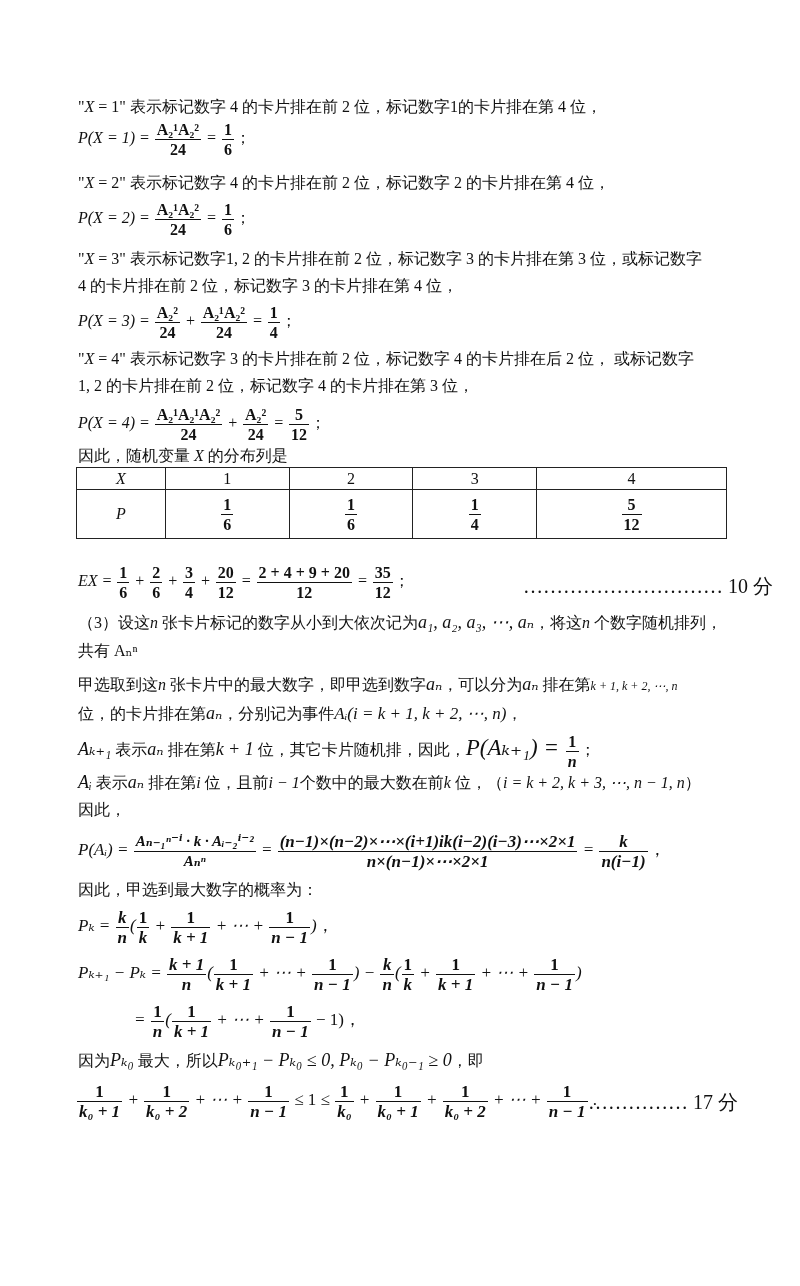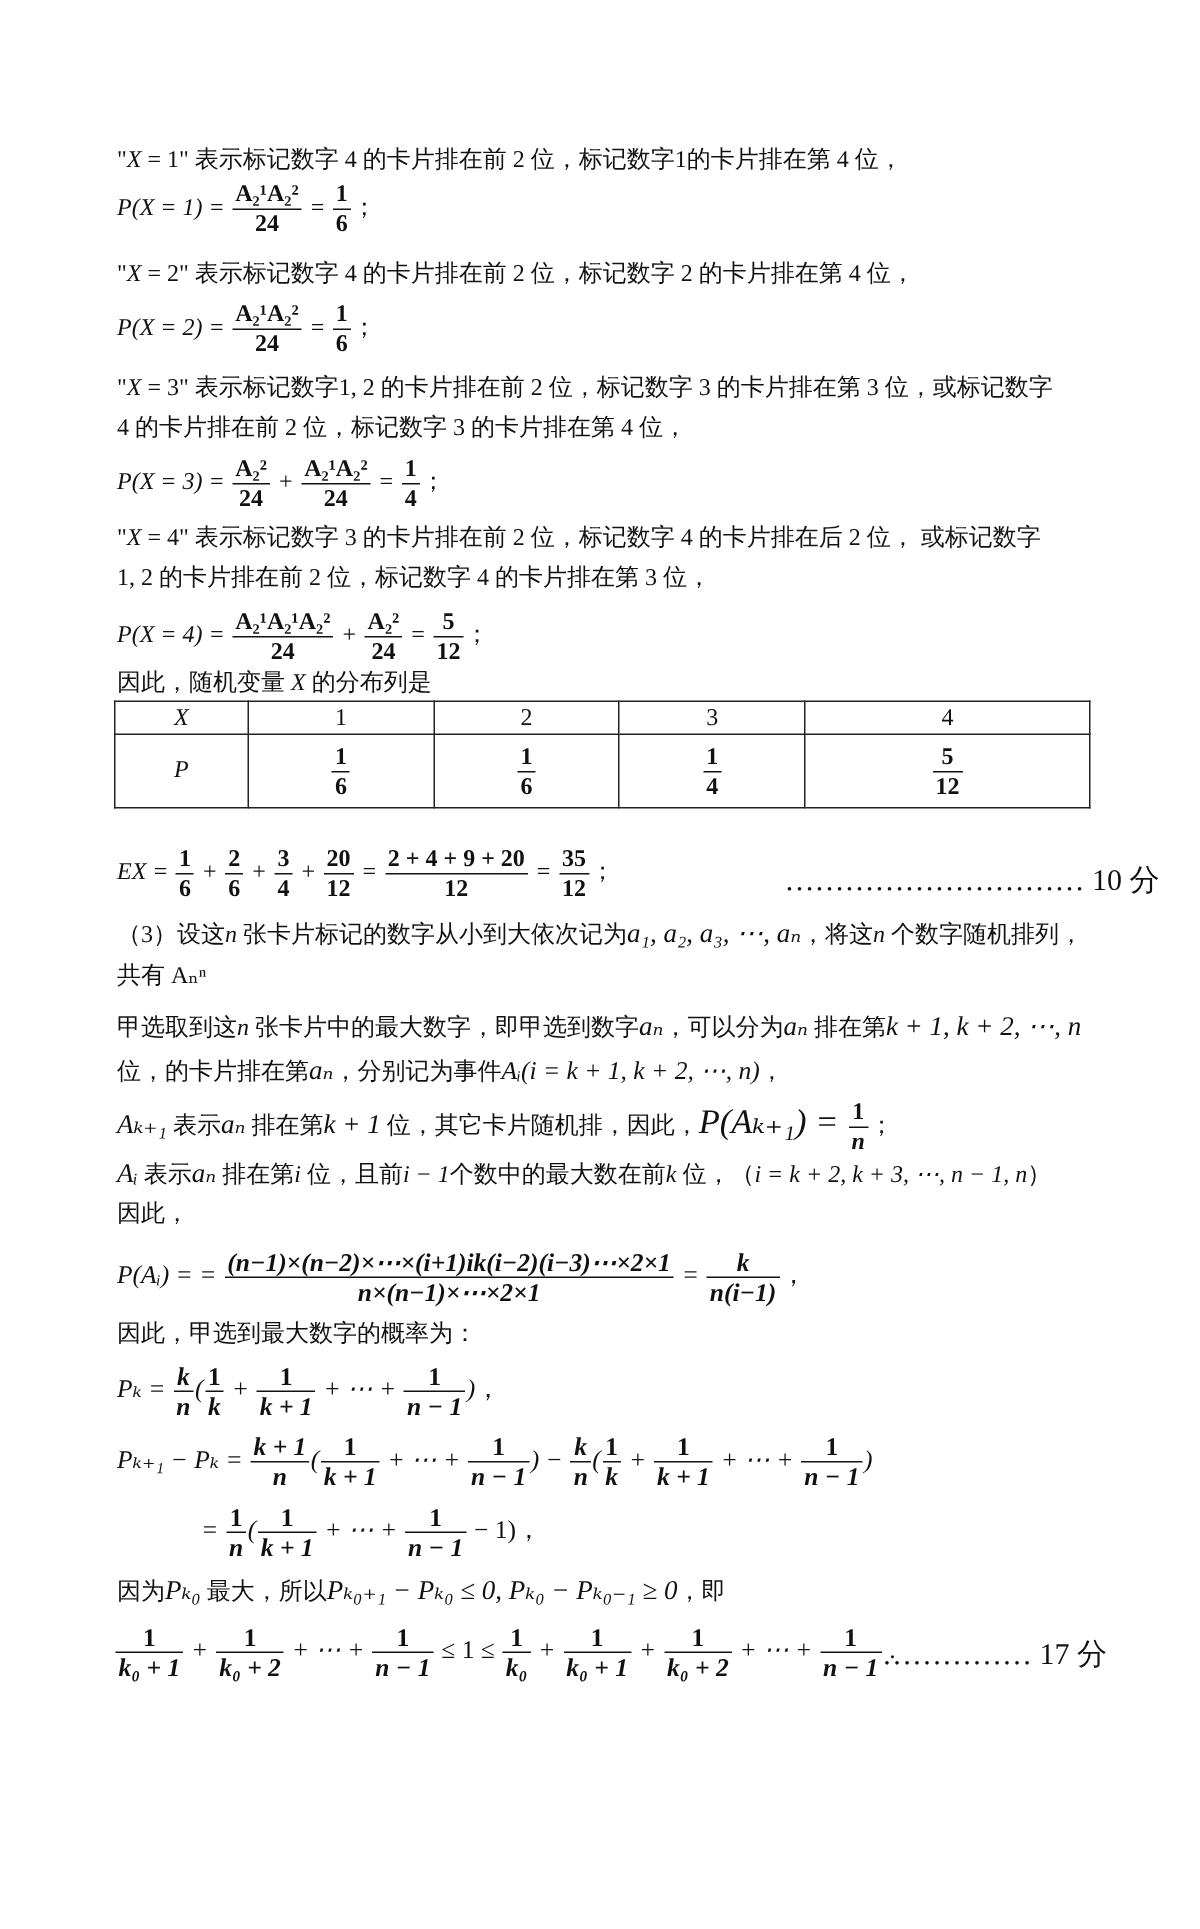--- a/index.html
+++ b/index.html
@@ -77,34 +77,34 @@
 </div>
 <div class="score" style="left:500px; top:573px">………………………… 10 分</div>
 
 <div class="ln" style="top:612px">
   <span>（3）设这</span><span class="i">n</span><span> 张卡片标记的数字从小到大依次记为</span><span class="i" style="font-size:18px">a₁, a₂, a₃, ⋯, aₙ</span><span>，将这</span><span class="i">n</span><span> 个数字随机排列，</span>
 </div>
 <div class="ln" style="top:641px">
   <span>共有 </span><span>Aₙⁿ</span>
 </div>
 <div class="ln" style="top:674px">
-  <span>甲选取到这</span><span class="i">n</span><span> 张卡片中的最大数字，即甲选到数字</span><span class="i" style="font-size:18px">aₙ</span><span>，可以分为</span><span class="i" style="font-size:18px">aₙ</span><span> 排在第</span><span class="i" style="font-size:18px">k + 1, k + 2, ⋯, n</span>
+  <span>甲选取到这</span><span class="i">n</span><span> 张卡片中的最大数字，即甲选到数字</span><span class="i" style="font-size:18px">aₙ</span><span>，可以分为</span><span class="i" style="font-size:18px">aₙ</span><span> 排在第</span><span class="i" style="font-size:12px">k + 1, k + 2, ⋯, n</span>
 </div>
 <div class="ln" style="top:703px">
   <span>位，的卡片排在第</span><span class="i" style="font-size:18px">aₙ</span><span>，分别记为事件</span><span class="i" style="font-size:17px">Aᵢ(i = k + 1, k + 2, ⋯, n)</span><span>，</span>
 </div>
 <div class="ln" style="top:732px">
   <span class="i" style="font-size:18px">Aₖ₊₁</span><span> 表示</span><span class="i" style="font-size:18px">aₙ</span><span> 排在第</span><span class="i" style="font-size:18px">k + 1</span><span> 位，其它卡片随机排，因此，</span><span class="i" style="font-size:23px">P(Aₖ₊₁) = </span><span class="frac i"><span class="num" style="font-style:normal">1</span><span>n</span></span><span>；</span>
 </div>
 <div class="ln" style="top:772px">
   <span class="i" style="font-size:18px">Aᵢ</span><span> 表示</span><span class="i" style="font-size:18px">aₙ</span><span> 排在第</span><span class="i">i</span><span> 位，且前</span><span class="i">i − 1</span><span>个数中的最大数在前</span><span class="i">k</span><span> 位，（</span><span class="i">i = k + 2, k + 3, ⋯, n − 1, n</span><span>）</span>
 </div>
 <div class="ln" style="top:800px">因此，</div>
 <div class="ln i" style="top:832px; font-size:17px">
-  <span>P(Aᵢ) = </span><span> = </span><span class="frac"><span class="num">(n−1)×(n−2)×⋯×(i+1)ik(i−2)(i−3)⋯×2×1</span><span>n×(n−1)×⋯×2×1</span></span><span> = </span><span class="frac"><span class="num">k</span><span>n(i−1)</span></span><span style="font-style:normal">，</span>
+  <span>P(Aᵢ) = </span><span class="frac" style="font-size:15px"><span class="num">Aₙ₋₁ⁿ⁻ⁱ · k · Aᵢ₋₂ⁱ⁻²</span><span>Aₙⁿ</span></span><span> = </span><span class="frac"><span class="num">(n−1)×(n−2)×⋯×(i+1)ik(i−2)(i−3)⋯×2×1</span><span>n×(n−1)×⋯×2×1</span></span><span> = </span><span class="frac"><span class="num">k</span><span>n(i−1)</span></span><span style="font-style:normal">，</span>
 </div>
 <div class="ln" style="top:880px">因此，甲选到最大数字的概率为：</div>
 
 <div class="ln i" style="top:908px; font-size:17px">
   <span>Pₖ = </span><span class="frac"><span class="num">k</span><span>n</span></span><span>(</span><span class="frac"><span class="num" style="font-style:normal">1</span><span>k</span></span><span> + </span><span class="frac"><span class="num" style="font-style:normal">1</span><span>k + 1</span></span><span> + ⋯ + </span><span class="frac"><span class="num" style="font-style:normal">1</span><span>n − 1</span></span><span>)</span><span style="font-style:normal">，</span>
 </div>
 
 <div class="ln i" style="top:955px; font-size:17px">
   <span>Pₖ₊₁ − Pₖ = </span><span class="frac"><span class="num">k + 1</span><span>n</span></span><span>(</span><span class="frac"><span class="num" style="font-style:normal">1</span><span>k + 1</span></span><span> + ⋯ + </span><span class="frac"><span class="num" style="font-style:normal">1</span><span>n − 1</span></span><span>)</span><span> − </span><span class="frac"><span class="num">k</span><span>n</span></span><span>(</span><span class="frac"><span class="num" style="font-style:normal">1</span><span>k</span></span><span> + </span><span class="frac"><span class="num" style="font-style:normal">1</span><span>k + 1</span></span><span> + ⋯ + </span><span class="frac"><span class="num" style="font-style:normal">1</span><span>n − 1</span></span><span>)</span>
 </div>

